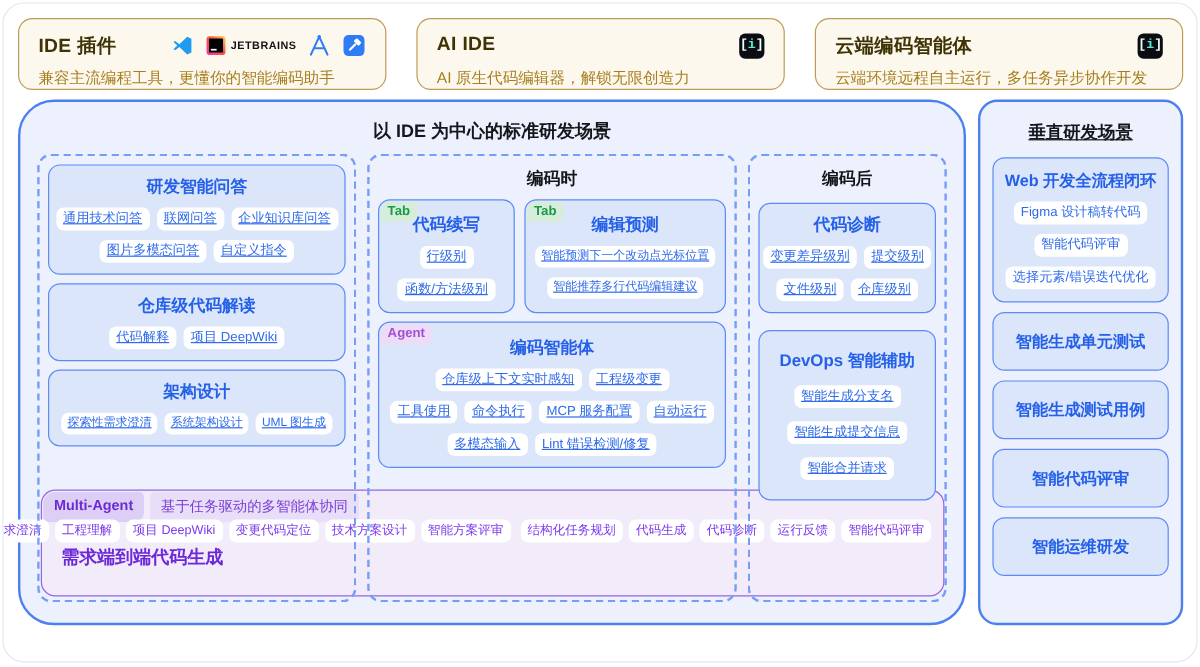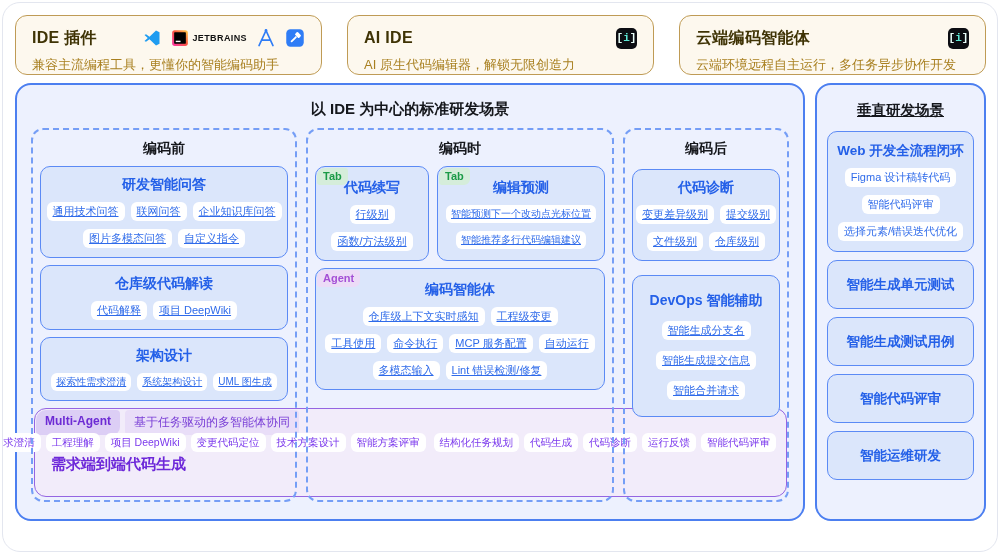--- a/index.html
+++ b/index.html
@@ -16,21 +16,21 @@
   .icons { display:flex; align-items:center; gap:9px; }
   .jb-wrap { display:flex; align-items:center; gap:3px; }
   .jb-label { font-size:9px; font-weight:bold; color:#111; letter-spacing:.4px; }
   .lingma { width:21px; height:21px; background:#0c0d12; border-radius:5px; display:inline-flex;
             align-items:center; justify-content:center; font-family:"Liberation Mono","DejaVu Sans Mono",monospace;
             font-size:11px; font-weight:bold; color:#e9fffa; }
   .lingma .ig { color:#5ce8d5; }
 
   
   .mid-row { display:flex; gap:10px; margin-top:8px; height:438px; }
-  .main-box { position:relative; flex:1; border:2px solid #4c7ff0; border-radius:16px; background:#edf1fe; padding:8px 14px 10px; }
+  .main-box { position:relative; flex:1; border:2px solid #4c7ff0; border-radius:30px; background:#edf1fe; padding:8px 14px 10px; }
   .main-title { text-align:center; font-size:15px; font-weight:bold; color:#15171c; padding:7px 0 9px; }
   .cols { position:relative; display:flex; gap:9px; height:374px; }
   .col { position:relative; z-index:2; border:2px dashed #759ef6; border-radius:12px; background:transparent; }
   .col1 { flex:0 0 266px; } .col2 { flex:0 0 308px; } .col3 { flex:1; }
   .col-header { text-align:center; font-weight:bold; font-size:14px; color:#15171c; padding:10px 0 1px; }
 
   .bcard { position:relative; margin:7px 7px 0; background:#dbe6fb; border:1.5px solid #5b8af5; border-radius:10px; padding:9px 3px 9px; }
   .bcard-title { text-align:center; color:#2460e8; font-weight:bold; font-size:14px; }
   .chip-row { display:flex; justify-content:center; gap:6px; margin-top:8px; }
   .chip { background:#fff; color:#2f6bea; font-size:11px; line-height:1; padding:4px 6px; border-radius:6px; white-space:nowrap;text-decoration:underline; }
@@ -164,21 +164,20 @@
               <span class="mchip">结构化任务规划</span>
               <span class="mchip">代码生成</span>
               <span class="mchip">代码诊断</span>
               <span class="mchip">运行反馈</span>
               <span class="mchip">智能代码评审</span>
             </div>
           </div>
         </div>
 
         <div class="col col1">
-          <div class="col-header">编码前</div>
 
           <div class="bcard">
             <div class="bcard-title">研发智能问答</div>
             <div class="chip-row">
               <span class="chip">通用技术问答</span>
               <span class="chip">联网问答</span>
               <span class="chip">企业知识库问答</span>
             </div>
             <div class="chip-row">
               <span class="chip">图片多模态问答</span>

